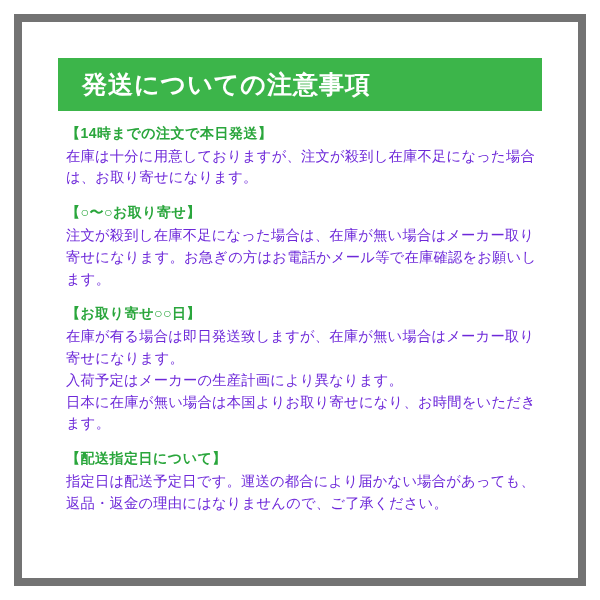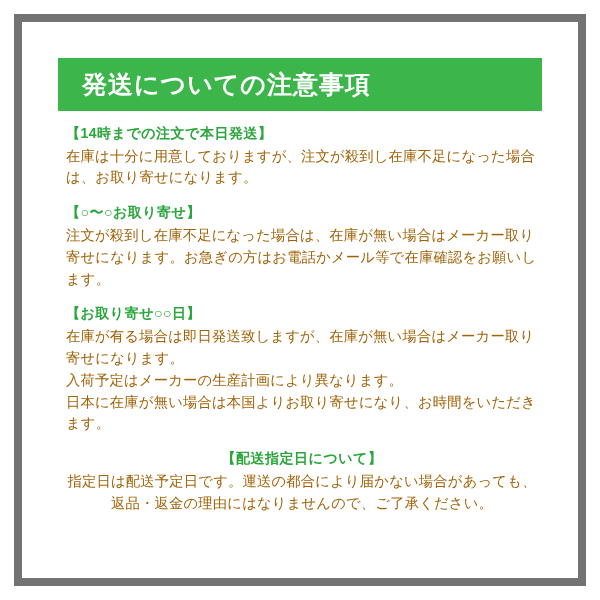--- a/index.html
+++ b/index.html
@@ -51,32 +51,31 @@
     line-height: 1.15;
   }
   .sections {
     padding: 12px 4px 0 8px;
   }
   .section {
     margin-bottom: 13px;
   }
   .section:last-child {
     margin-bottom: 16px;
-    text-align: center;
   }
   .sec-head {
     color: #2aa63c;
     font-weight: bold;
     font-size: 14px;
     line-height: 1.5;
     margin-bottom: 2px;
     letter-spacing: 0.5px;
   }
   .sec-body {
-    color: #a16207;
+    color: #6d28d9;
     font-size: 14.3px;
     line-height: 1.52;
     letter-spacing: 0.2px;
   }
   .sec-body p {
     margin: 0;
   }
 </style>
 </head>
 <body>

